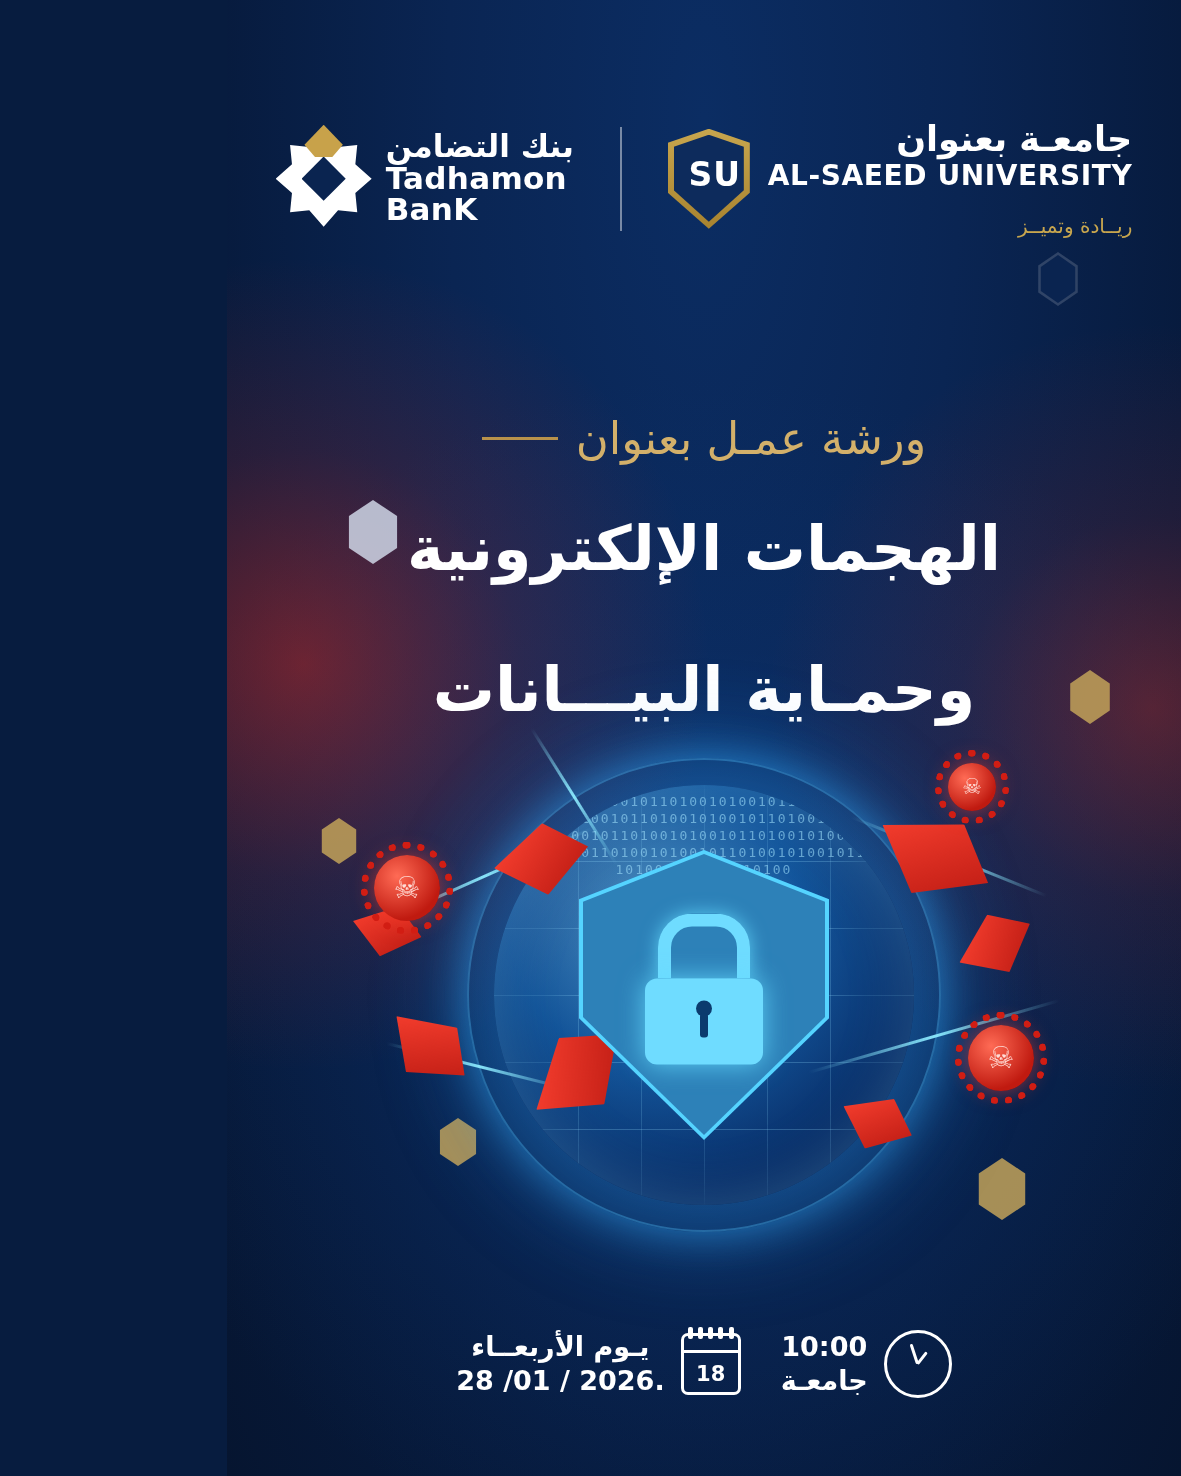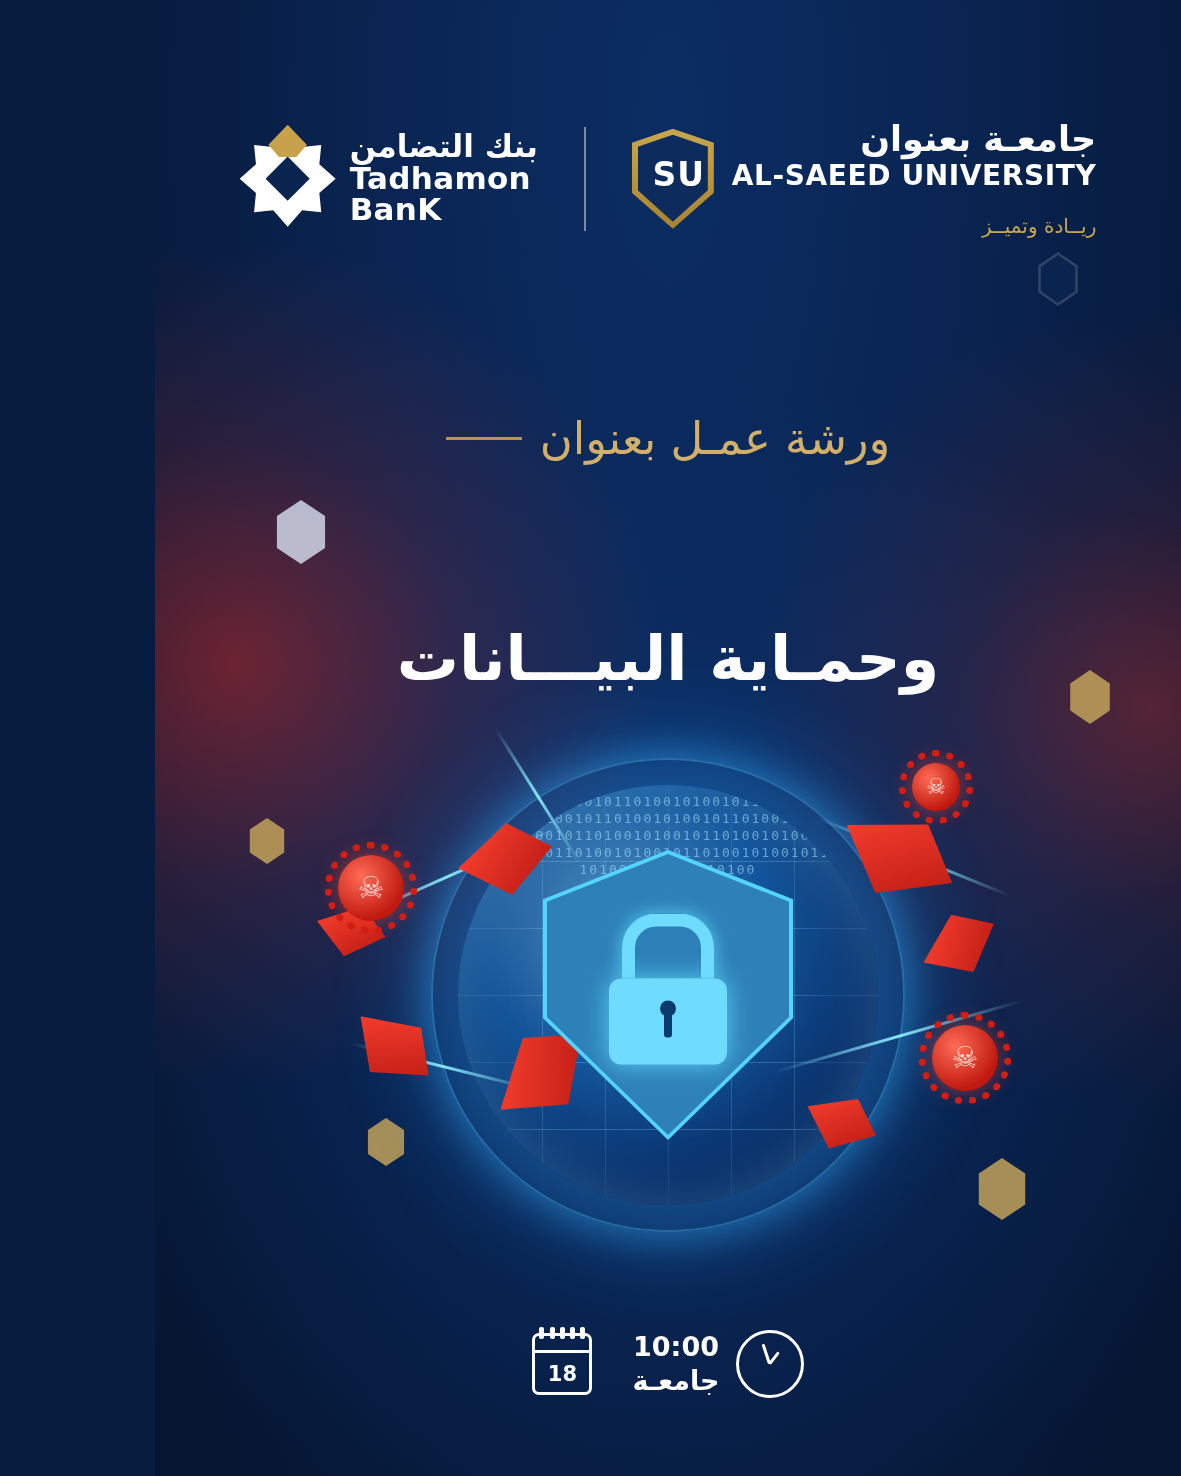--- a/index.html
+++ b/index.html
@@ -2,21 +2,21 @@
 <html lang="ar" dir="rtl"><head>
 <meta charset="utf-8">
 <style>
   html, body {
     margin: 0;
     padding: 0;
     background: #071c3f;
   }
   .poster {
     position: relative;
-    width: 1026px;
+    width: 954px;
     height: 1476px;
     overflow: hidden;
     background:
       radial-gradient(circle at 8% 45%, rgba(190, 40, 35, 0.55) 0%, rgba(190, 40, 35, 0.18) 18%, rgba(10, 35, 80, 0) 34%),
       radial-gradient(circle at 97% 48%, rgba(180, 45, 40, 0.45) 0%, rgba(160, 40, 40, 0.16) 16%, rgba(10, 35, 80, 0) 32%),
       radial-gradient(circle at 50% 66%, rgba(20, 90, 170, 0.55) 0%, rgba(12, 55, 120, 0.25) 30%, rgba(8, 30, 72, 0) 55%),
       radial-gradient(ellipse at 50% 8%, #0b2d63 0%, #0a2553 38%, #071b3e 72%, #061530 100%);
     font-family: "DejaVu Sans", "Liberation Sans", sans-serif;
     color: #ffffff;
   }
@@ -202,21 +202,21 @@
   }
   .title1, .title2 {
     position: absolute;
     left: 0; right: 0;
     text-align: center;
     font-weight: bold;
     color: #ffffff;
     direction: rtl;
   }
   .title1 { top: 512px; font-size: 62px; letter-spacing: 0px; }
-  .title2 { top: 622px; font-size: 62px; }
+  .title2 { top: 653px; font-size: 62px; }
 
   
   .hero {
     position: absolute;
     top: 735px;
     left: 50%;
     transform: translateX(-50%);
     width: 720px;
     height: 520px;
   }
@@ -556,20 +556,21 @@
       </div>
     </div>
 
   </div>
 
   <div class="kicker-wrap">
     <div class="kicker">ورشة عمـل بعنوان</div>
     <div class="kicker-line"></div>
   </div>
 
+  <div class="title1">الهجمات الإلكترونية</div>
   <div class="title2">وحمـاية البيـــانات</div>
 
   <div class="hero">
     <div class="glow-ring"></div>
 
     <div class="globe">
       <div class="bits">10110100101001011010010100101101001010010110100101001011010010100101101001010010110100101001011010010100101101001010010110100101001011010010100101101001010010110100101001011010010100</div>
       <div class="grid-lat" style="top:18%"></div>
       <div class="grid-lat" style="top:34%"></div>
       <div class="grid-lat" style="top:50%"></div>
@@ -625,20 +626,24 @@
         <div class="teeth">
             <i></i>
             <i></i>
             <i></i>
             <i></i>
             <i></i>
           </div>
         <div class="bar"></div>
         <div class="day">18</div>
       </div>
+      <div class="info-text">
+        <span>يـوم الأربعــاء</span>
+        <span class="ltr">28 /01 / 2026.</span>
+      </div>
     </div>
 
     <div class="info-item">
       <div class="clock">
         <div class="h"></div>
         <div class="m"></div>
       </div>
       <div class="info-text">
         <span class="ltr">10:00</span>
         <span>جامعـة</span>

